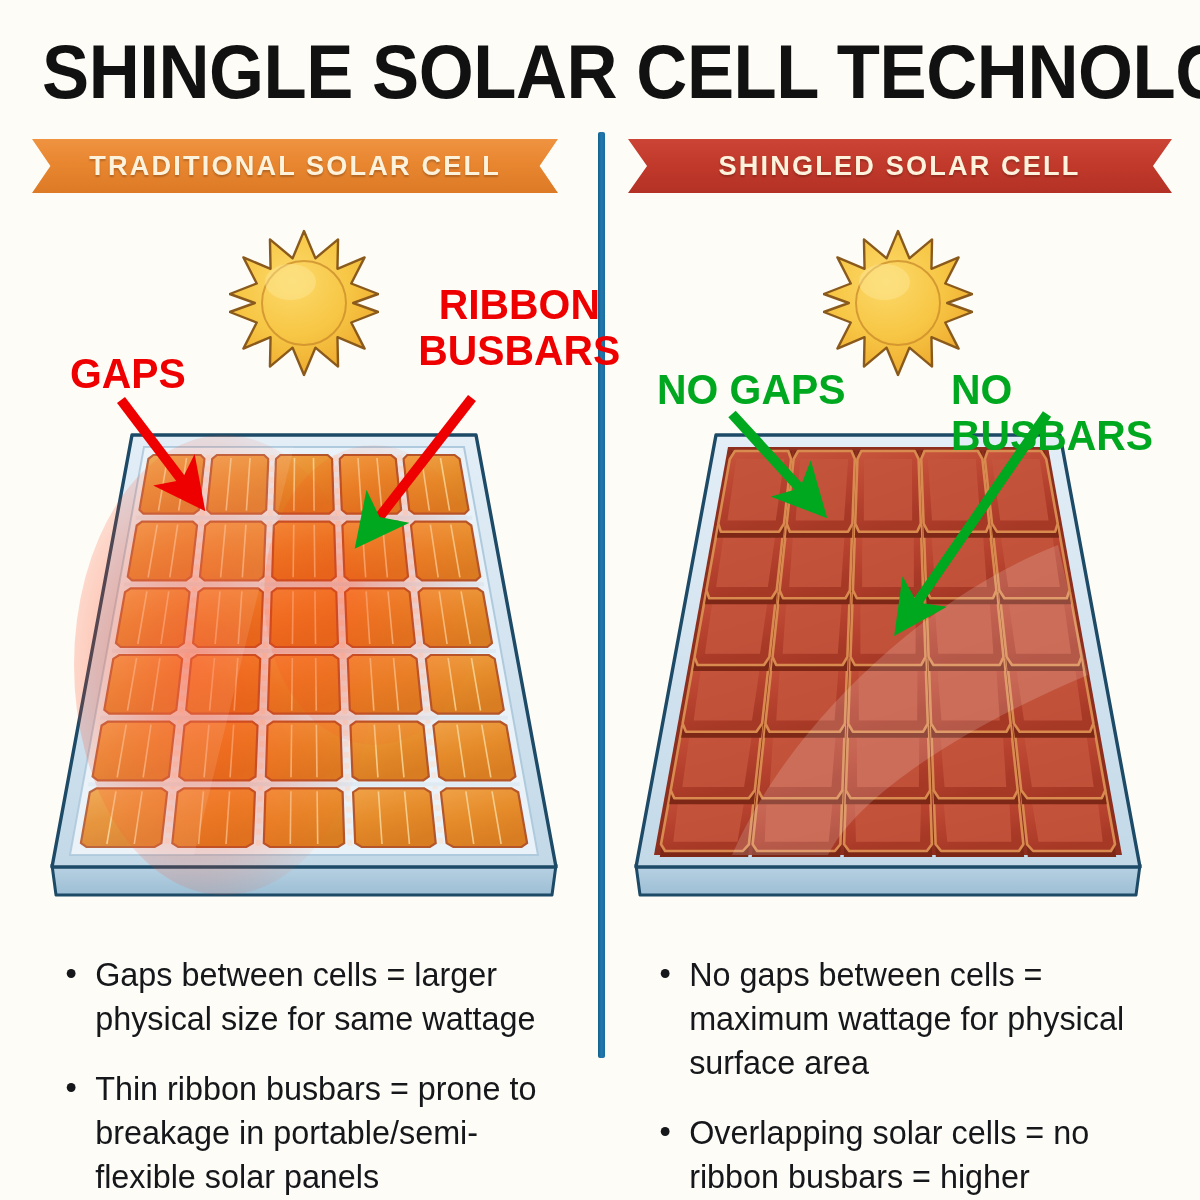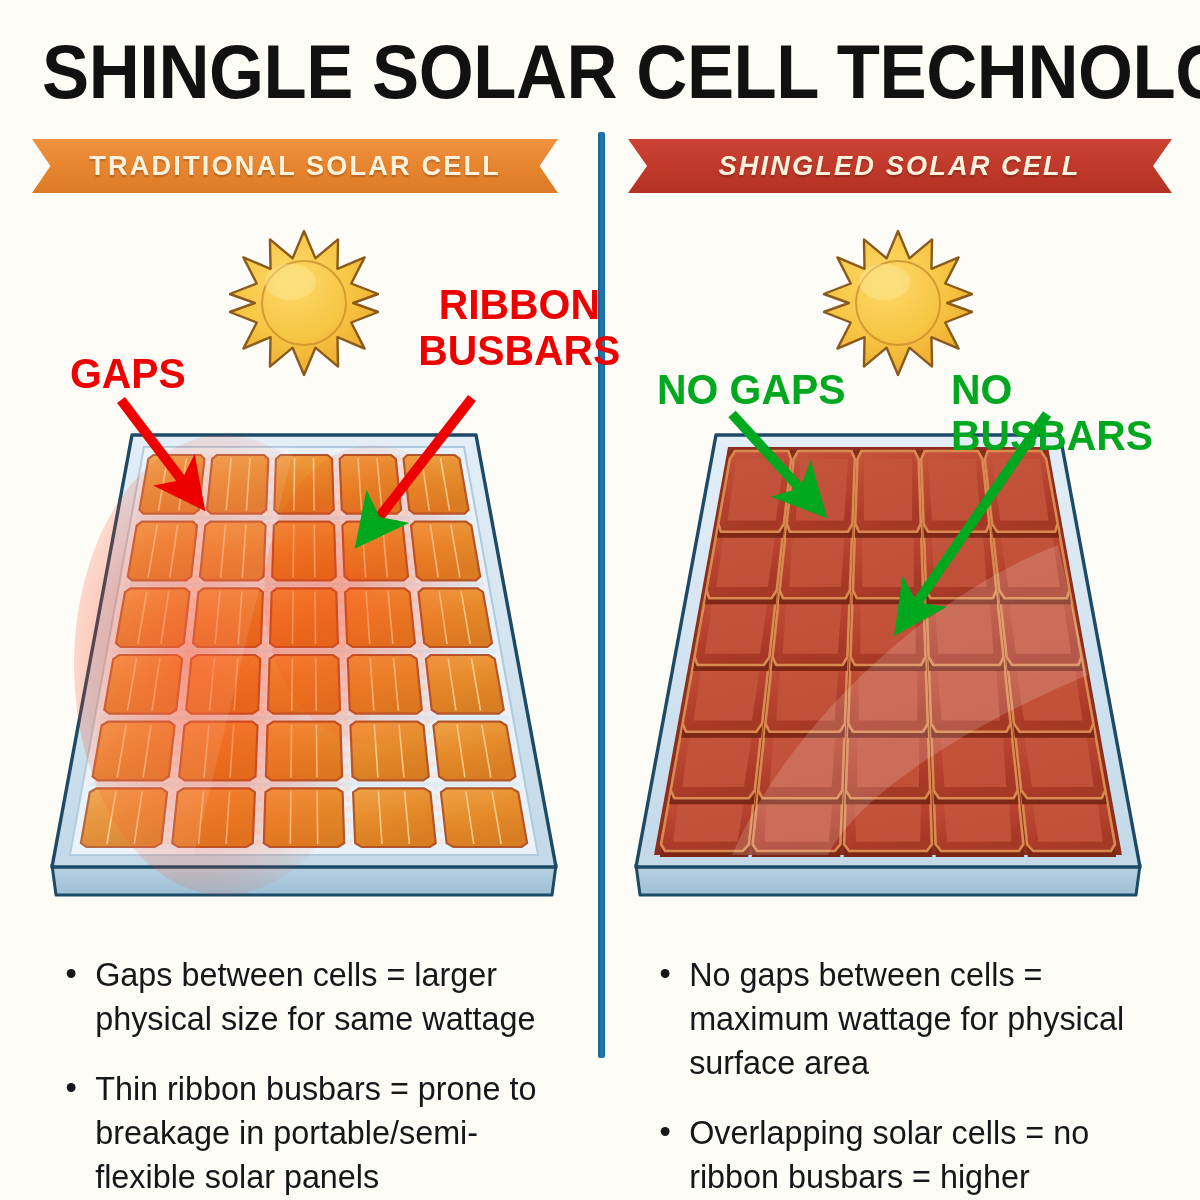--- a/index.html
+++ b/index.html
@@ -46,21 +46,20 @@
     transform:scaleX(0.97);
     white-space:nowrap;
   }
   #ribbon-left{
     left:32px;top:139px;width:526px;
     background:linear-gradient(180deg,#ef9341 0%,#e8852f 48%,#dd7a26 100%);
   }
   #ribbon-right{
     left:628px;top:139px;width:544px;
     background:linear-gradient(180deg,#cb4436 0%,#c1392b 48%,#b33225 100%);
-    font-style:italic;
   }
 
   
   #divider{
     position:absolute;left:598px;top:132px;width:7px;height:926px;
     background:linear-gradient(90deg,#11608f 0%,#2378ad 45%,#1a6da0 100%);
     border-radius:2px;
   }
 
   

